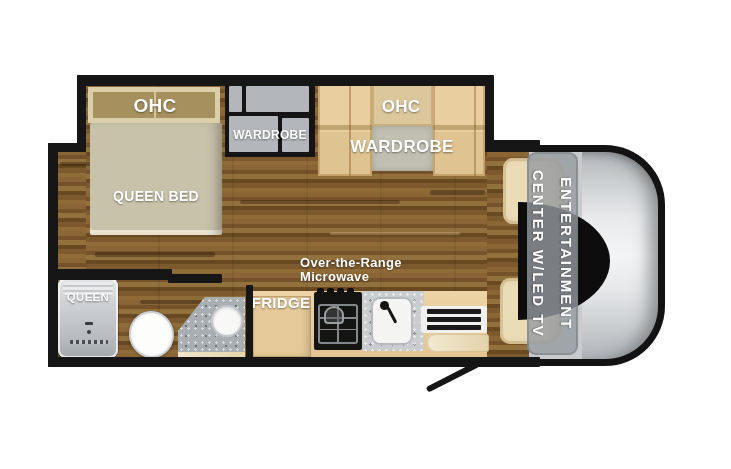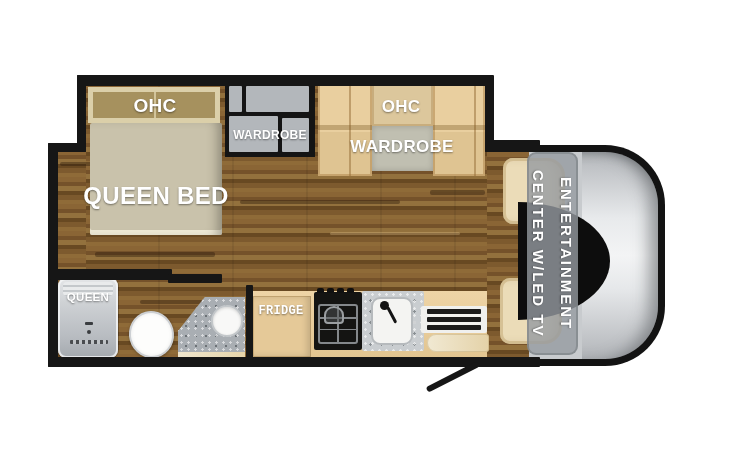--- a/index.html
+++ b/index.html
@@ -150,21 +150,21 @@
       <div class="vtext" style="right:1px;">ENTERTAINMENT</div>
       <div class="vtext" style="left:1px;">CENTER W/LED TV</div>
     </div>
   </div>
 
   <div class="bed-ohc">
     <div class="divider"></div>
   </div>
   <div class="bed"></div>
   <div class="lbl" style="left:155px;top:106px;font-size:19px;">OHC</div>
-  <div class="lbl" style="left:156px;top:196px;font-size:24px;">QUEEN BED</div>
+  <div class="lbl" style="left:156px;top:196px;font-size:14px;">QUEEN BED</div>
 
   <div class="wardrobe">
     <div class="wcell" style="left:4px;top:7px;width:13px;height:26px;"></div>
     <div class="wcell" style="left:21px;top:7px;width:63px;height:26px;"></div>
     <div class="wcell" style="left:4px;top:37px;width:49px;height:36px;"></div>
     <div class="wcell" style="left:57px;top:39px;width:27px;height:34px;"></div>
   </div>
   <div class="lbl" style="left:270px;top:135px;font-size:12px;">WARDROBE</div>
 
   <div class="bench" style="left:318px;top:81px;width:54px;height:95px;">
@@ -175,21 +175,21 @@
     <div class="seam" style="left:41px;"></div>
     <div class="hseam"></div>
   </div>
   <div class="din-ohc"></div>
   <div class="din-table"></div>
   <div class="lbl" style="left:401px;top:107px;font-size:17px;">OHC</div>
   <div class="lbl" style="left:402px;top:147px;font-size:17px;">WARDROBE</div>
 
   <div class="counter"></div>
   <div class="fridge"></div>
-  <div class="lbl" style="left:281px;top:311px;font-size:12px;font-family:Liberation Mono, monospace;">FRIDGE</div>
+  <div class="lbl" style="left:281px;top:303px;font-size:15px;">FRIDGE</div>
 
   <div class="stove">
     <div class="knob" style="left:3px;"></div>
     <div class="knob" style="left:13px;"></div>
     <div class="knob" style="left:23px;"></div>
     <div class="knob" style="left:33px;"></div>
     <div class="grate"></div>
     <div class="dome"></div>
   </div>
 
@@ -200,20 +200,22 @@
   </div>
 
   <div class="steps">
     <div class="bar"></div>
     <div class="bar"></div>
     <div class="bar"></div>
   </div>
   <div class="lower-step"></div>
 
   <div class="lbl" style="left:300px;top:256px;font-size:13px;transform:none;text-align:left;">
+    <div>Over-the-Range</div>
+    <div>Microwave</div>
   </div>
 
   <div class="shower">
     <div class="ribs"></div>
     <div class="drainmark" style="left:27px;top:44px;width:8px;height:3px;"></div>
     <div class="drainmark" style="left:29px;top:52px;width:4px;height:4px;border-radius:50%;"></div>
     <div class="drainmark" style="left:12px;top:62px;width:38px;height:4px;background:repeating-linear-gradient(90deg,#4a4d50 0 3px,#c0c4c7 3px 6px);"></div>
   </div>
   <div class="lbl" style="left:88px;top:297px;font-size:11.5px;">QUEEN</div>
   <div class="toilet"></div>

